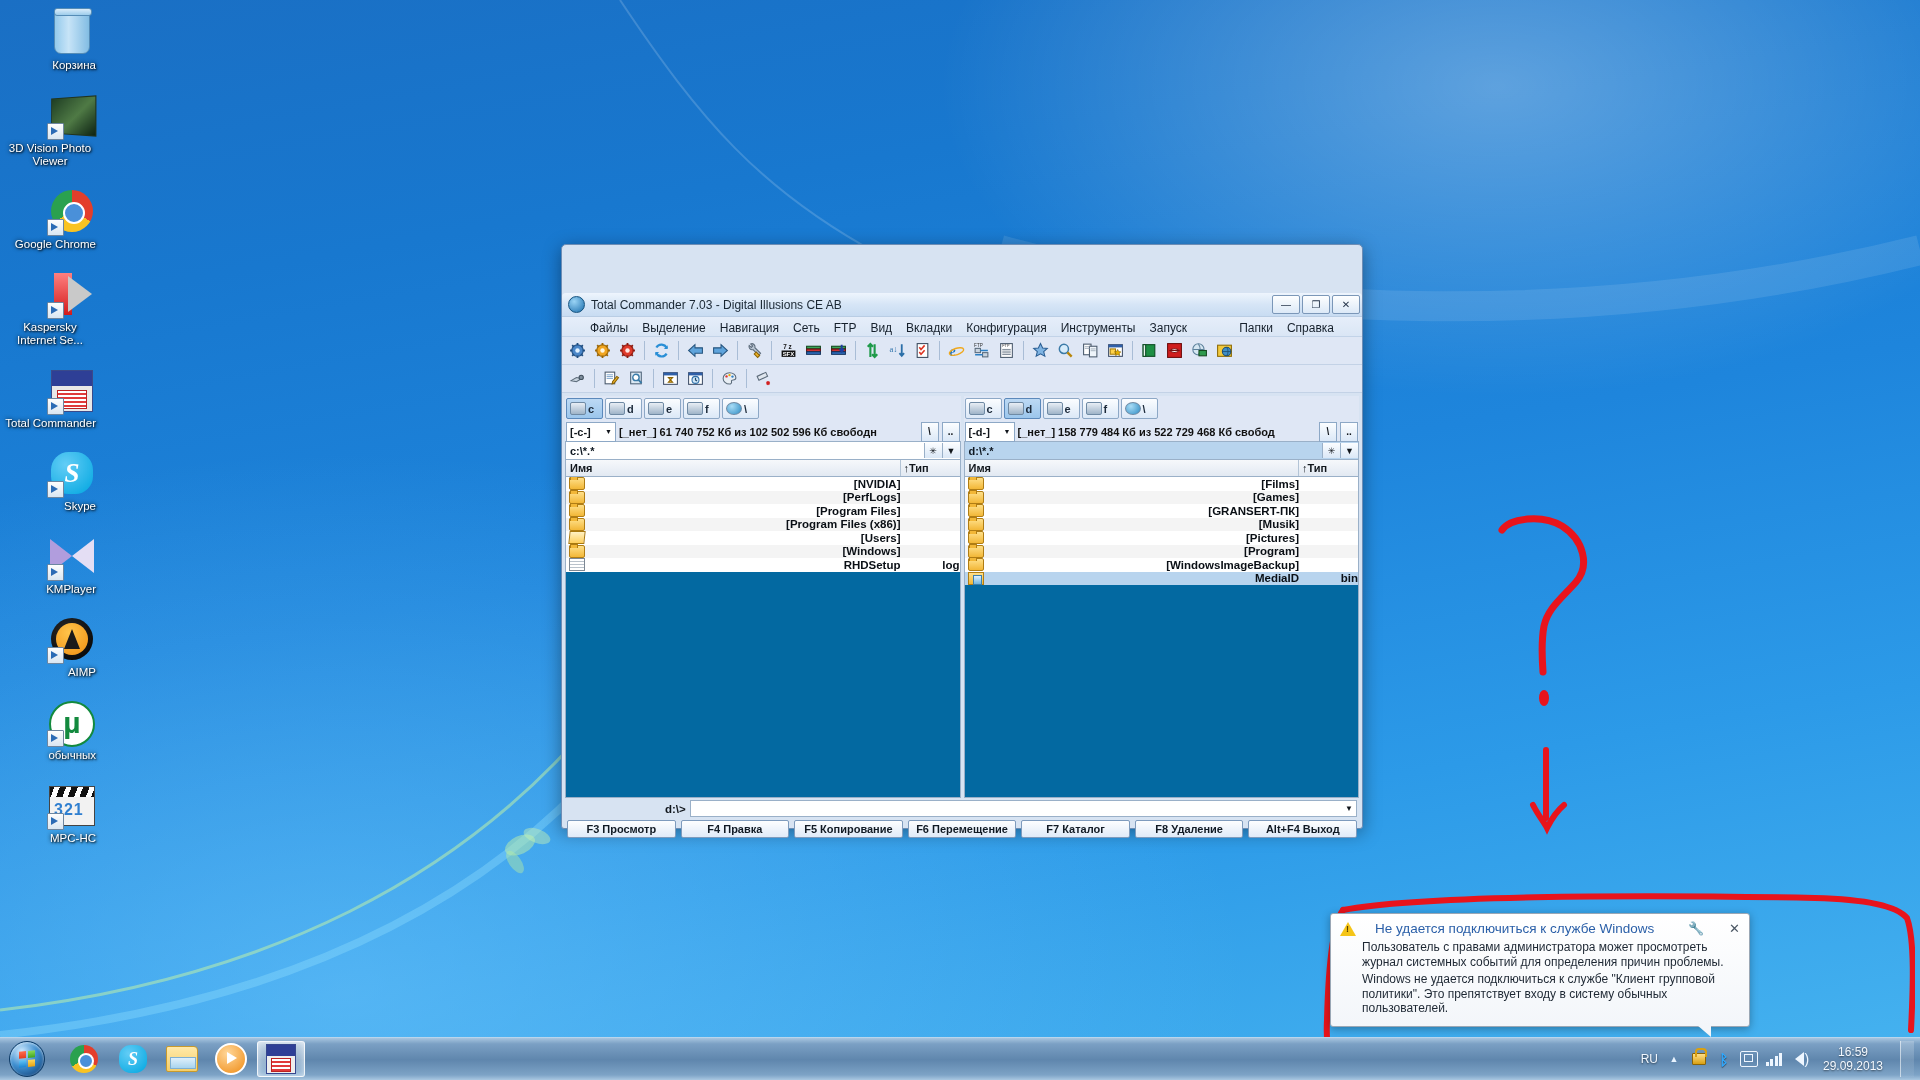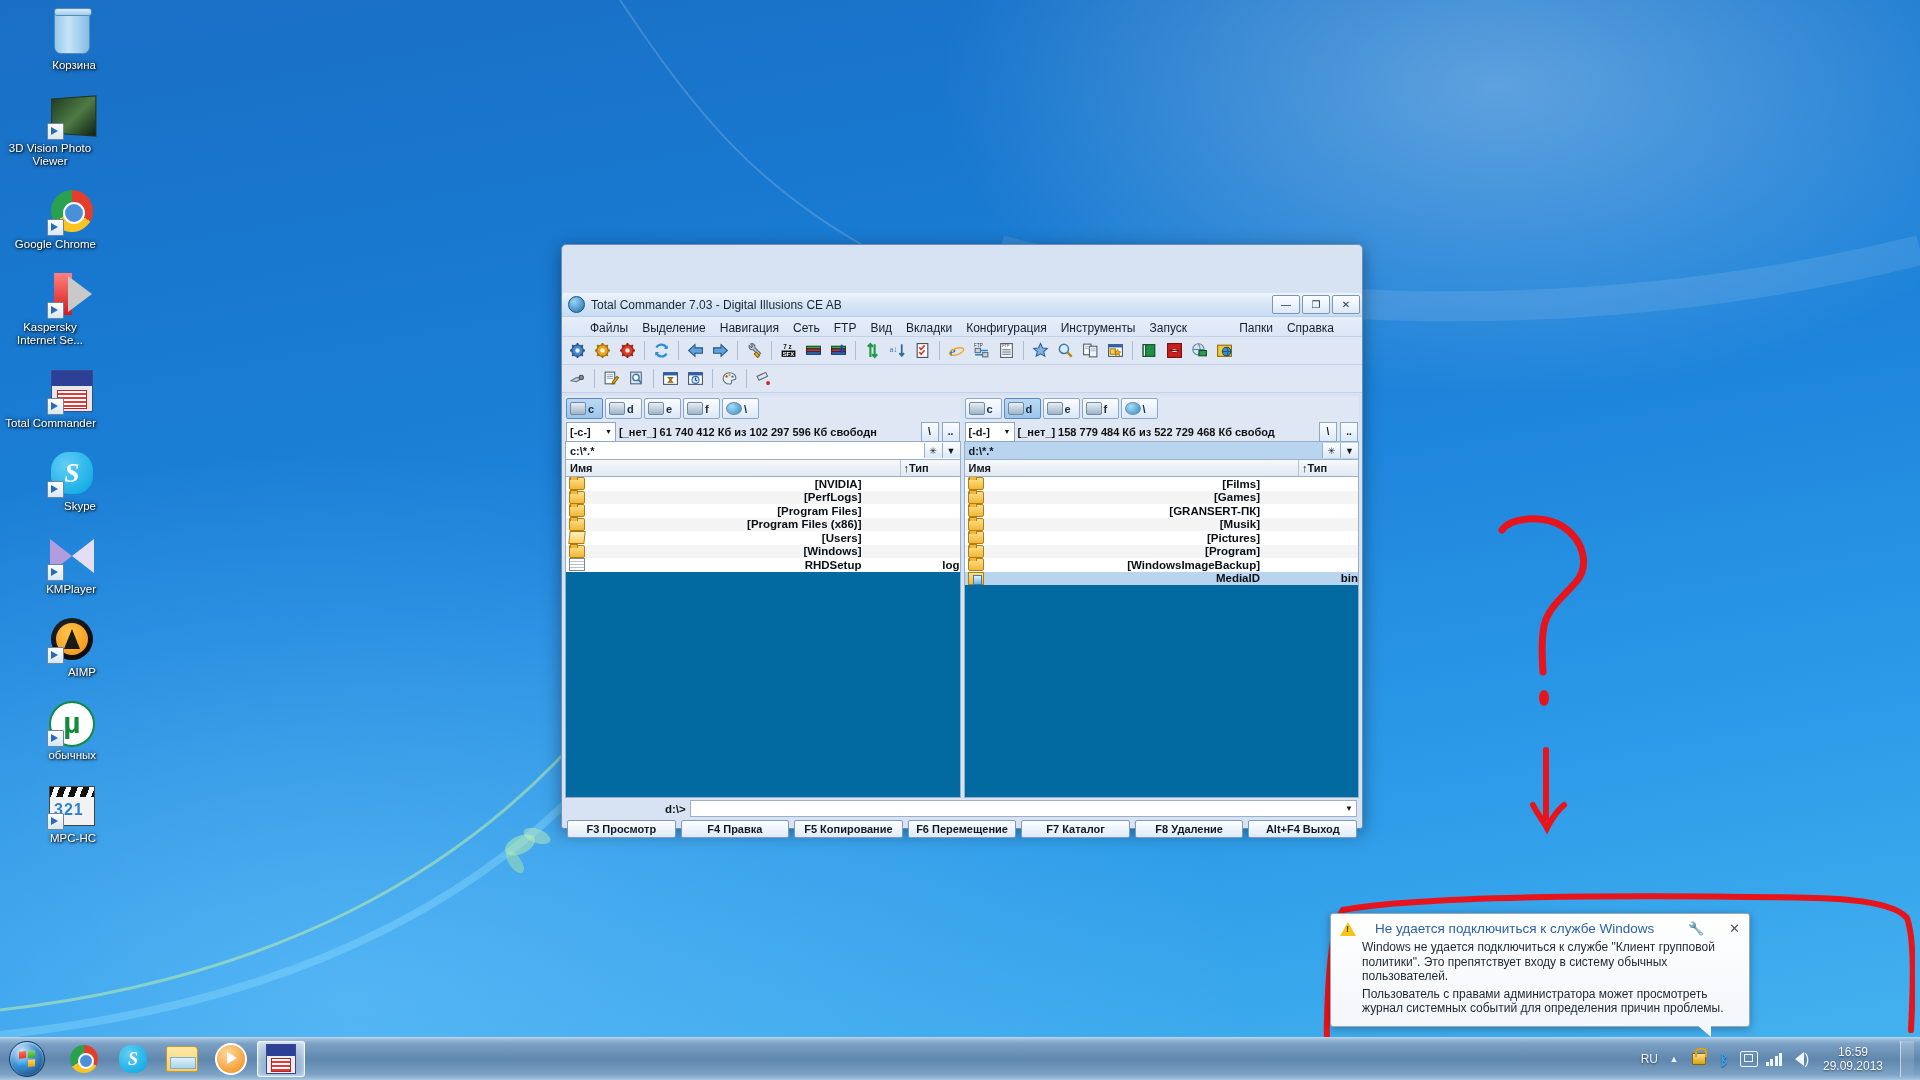--- a/index.html
+++ b/index.html
@@ -145,21 +145,21 @@
   .fico.folder{background:linear-gradient(#ffe08a,#f2b737);border:1px solid #b07d14;border-radius:1px 2px 2px 2px;}
   .fico.folder:before{content:"";position:absolute;left:0;top:-2px;width:6px;height:3px;
     background:#f2b737;border:1px solid #b07d14;border-bottom:none;border-radius:1px 1px 0 0;}
   .fico.folderopen{background:linear-gradient(#fff1c4,#ffcf5c);border:1px solid #a8780f;transform:skewX(-6deg);}
   .fico.doc{background:#fff;border:1px solid #7d8894;
     background-image:repeating-linear-gradient(#fff 0 2px,#b9c2cb 2px 3px);}
   .fico.bin{background:linear-gradient(#ffe08a,#f2b737);border:1px solid #b07d14;}
   .fico.bin:after{content:"";position:absolute;left:4px;top:2px;width:7px;height:8px;
     background:linear-gradient(#dff1ff,#6fb6e2);border:1px solid #3b7fae;}
   .fname{flex:1;white-space:nowrap;overflow:hidden;}
-  .ftype{width:56px;padding-left:3px;margin-left:39px;}
+  .ftype{width:56px;padding-left:3px;}
 
   .statusrow{display:flex;gap:3px;padding:2px 3px 0;}
   .stat{width:396px;height:15px;font-size:11.5px;font-weight:bold;color:#0c1219;line-height:15px;}
 
   .cmdrow{display:flex;align-items:center;gap:4px;padding:2px 5px 3px;}
   .cmdprompt{flex:0 0 auto;margin-left:98px;font-size:11.5px;font-weight:bold;}
   .cmdinput{flex:1;height:15px;border:1px solid #9ab0c8;background:#fff;display:flex;align-items:center;}
   .cmdinput .car{margin-left:auto;margin-right:3px;font-size:8px;}
 
   .fkeys{display:flex;gap:5px;padding:0 5px 5px;}
@@ -629,21 +629,21 @@
         <span class="drv net">
             <span class="dglyph"></span>
             <span>\</span>
           </span>
       </div>
       <div class="driveinfo">
         <span class="combo">
             <span>[-c-]</span>
             <span class="car">▼</span>
           </span>
-        <span class="dinfo-text">[_нет_]  61 740 412 Кб из 102 297 596 Кб свободн</span>
+        <span class="dinfo-text">[_нет_]  61 740 752 Кб из 102 502 596 Кб свободн</span>
         <span class="mini-btn">\</span>
         <span class="mini-btn">..</span>
       </div>
       <div class="pathrow">
         <span class="pathtxt">c:\*.*</span>
         <span class="pbtn">✳</span>
         <span class="pbtn">▼</span>
       </div>
       <div class="hdrrow">
         <span class="hdr-name">Имя</span>
@@ -794,22 +794,22 @@
   </div>
 </div>
 
 <div id="balloon">
   <div class="btitle">
     <span class="warn-tri"></span>
     <span class="btitle-text">Не удается подключиться к службе Windows</span>
     <span class="b-tool">🔧</span>
     <span class="b-close">✕</span>
   </div>
+  <div class="bbody">Пользователь с правами администратора может просмотреть журнал системных событий для определения причин проблемы.</div>
   <div class="bbody">Windows не удается подключиться к службе "Клиент групповой политики". Это препятствует входу в систему обычных пользователей.</div>
-  <div class="bbody">Пользователь с правами администратора может просмотреть журнал системных событий для определения причин проблемы.</div>
   <span class="tail"></span>
 </div>
 
 <div id="taskbar">
   <div id="start-orb">
       <span class="orb"></span>
     </div>
   <div class="tb-tasks">
     <span class="task">
         <span class="t-chrome"></span>

